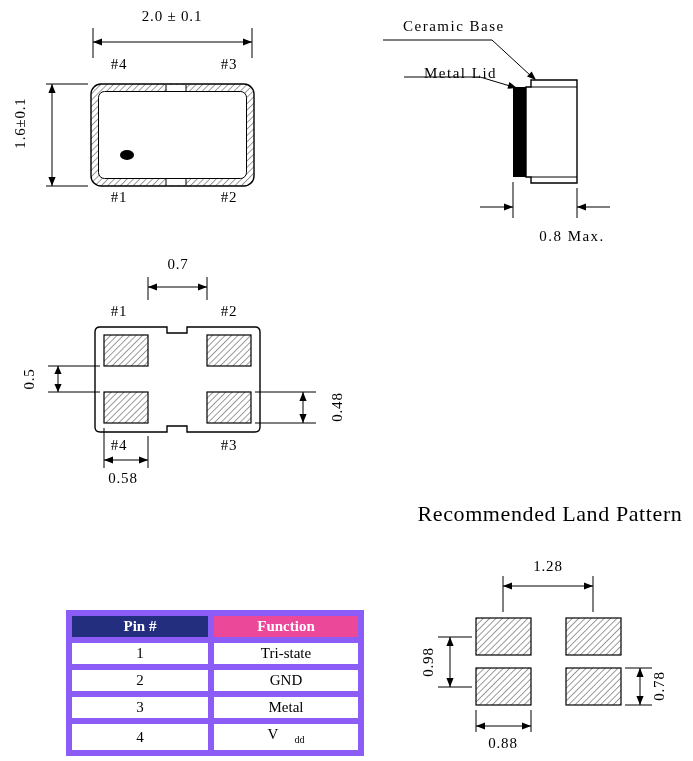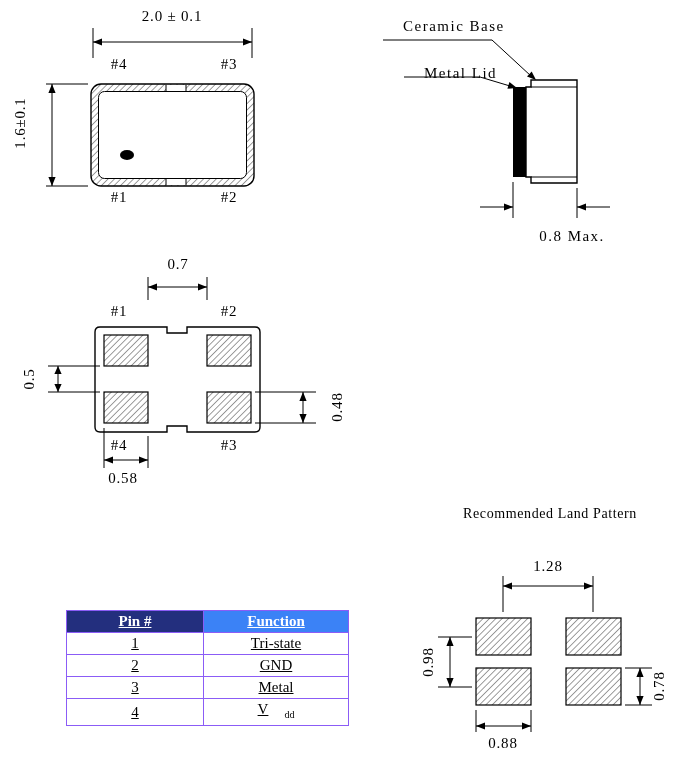--- a/index.html
+++ b/index.html
@@ -5,27 +5,27 @@
   html, body { margin: 0; padding: 0; }
   body { width: 693px; height: 761px; background: #ffffff; overflow: hidden; }
   .page { position: relative; width: 556px; height: 761px; background: #fff;
           font-family: "Liberation Serif", serif; color: #000; }
   svg { position: absolute; left: 0; top: 0; }
 
   .lbl { position: absolute; transform: translate(-50%, -50%); white-space: nowrap;
          font-size: 15px; letter-spacing: 0.8px; }
   .lbl.vert { transform: translate(-50%, -50%) rotate(-90deg); }
   .lbl.tl { transform: none; }
-  .lbl.heading { font-size: 14px; letter-spacing: 0.6px; }
+  .lbl.heading { font-size: 22px; letter-spacing: 0.6px; }
   .lbl.callout { letter-spacing: 1.5px; margin-left: 20px; }
 
   .pin-table { position: absolute; left: 66px; top: 610px; border-collapse: collapse;
                font-family: "Liberation Serif", serif; font-size: 15px; }
-  .pin-table th, .pin-table td { border: 1px solid #8b5cf6; text-align: center;
-               padding: 1px 18px; height: 19px; line-height: 19px; text-decoration: underline; }
+  .pin-table th, .pin-table td { border: 6px solid #8b5cf6; text-align: center;
+               padding: 1px 18px; height: 19px; line-height: 19px; }
   .pin-table th { font-weight: bold; }
   .pin-table .col-pin { width: 100px; }
   .pin-table .col-fn { width: 108px; }
   .pin-table sub { font-size: 10px; margin-left: 16px; }
 </style>
 </head>
 <body>
 
 <div class="page">
 
@@ -177,21 +177,21 @@
   <span class="lbl heading" style="left:550px; top:514px">Recommended Land Pattern</span>
   <span class="lbl" style="left:548px; top:566px">1.28</span>
   <span class="lbl vert" style="left:428px; top:662px">0.98</span>
   <span class="lbl vert" style="left:659px; top:686px">0.78</span>
   <span class="lbl" style="left:503px; top:743px">0.88</span>
 
   <table class="pin-table">
     <thead>
       <tr>
         <th class="pin-th col-pin" style="background: rgb(35, 47, 126); color: rgb(255, 255, 255);">Pin #</th>
-        <th class="pin-th col-fn" style="background: #3b82f6; color: rgb(255, 255, 255);">Function</th>
+        <th class="pin-th col-fn" style="background: #ec4899; color: rgb(255, 255, 255);">Function</th>
       </tr>
     </thead>
     <tbody>
       <tr>
         <td>1</td>
         <td>Tri-state</td>
       </tr>
       <tr>
         <td>2</td>
         <td>GND</td>

